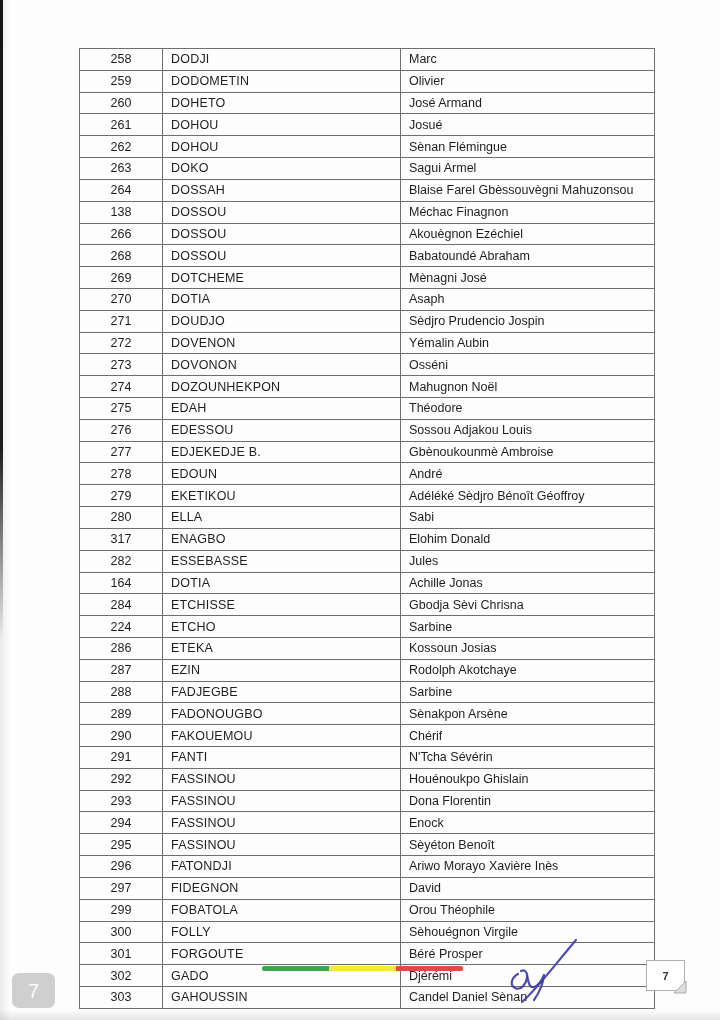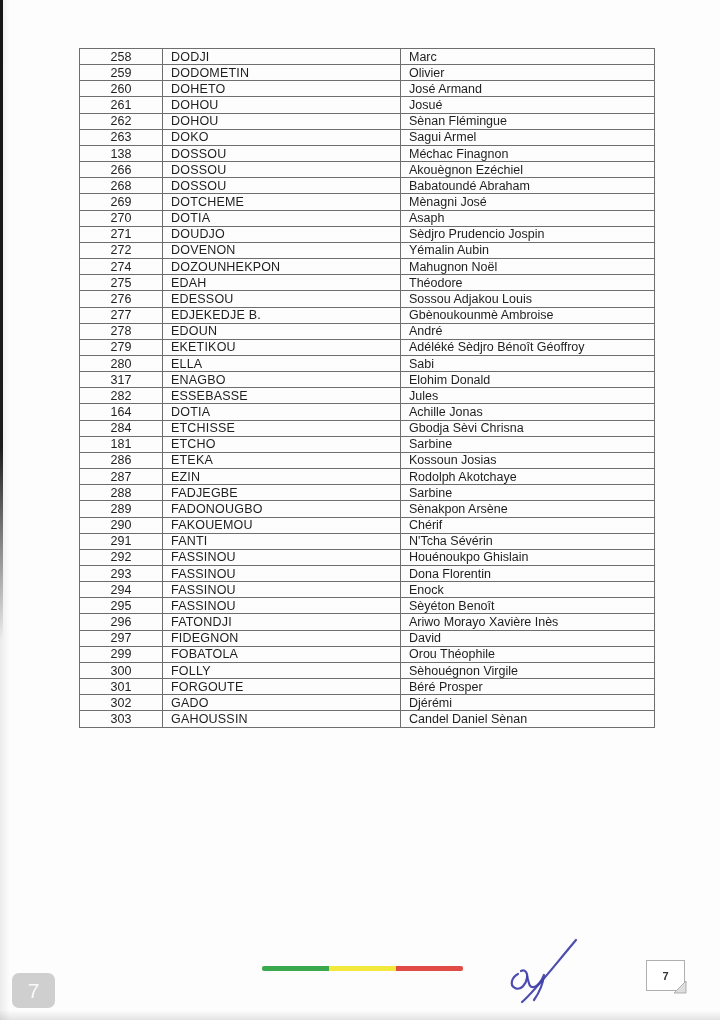--- a/index.html
+++ b/index.html
@@ -25,21 +25,21 @@
   .scan-strip-left{
     position:absolute;left:0;top:0;width:10px;height:1020px;
     background:linear-gradient(90deg,rgba(0,0,0,0.07),rgba(0,0,0,0));
   }
   .scan-edge-bottom{
     position:absolute;left:0;bottom:0;width:720px;height:10px;
     background:linear-gradient(rgba(0,0,0,0),rgba(0,0,0,0.10));
   }
   
   table.roster{
-    position:absolute;left:79px;top:48px;width:575px;height:680px;
+    position:absolute;left:79px;top:48px;width:575px;height:961px;
     border-collapse:collapse;table-layout:fixed;
   }
   table.roster td{
     border:1px solid var(--border-gray);
     font-size:12.5px;line-height:14px;
     padding:0 8px;vertical-align:middle;
     white-space:nowrap;overflow:visible;
   }
   table.roster{border:1.5px solid #4a4a4a;}
   td.num{text-align:center;padding:0 2px;}
@@ -115,20 +115,25 @@
         <td class="num">262</td>
         <td class="surname">DOHOU</td>
         <td class="given">Sènan Flémingue</td>
       </tr>
       <tr>
         <td class="num">263</td>
         <td class="surname">DOKO</td>
         <td class="given">Sagui Armel</td>
       </tr>
       <tr>
+        <td class="num">264</td>
+        <td class="surname">DOSSAH</td>
+        <td class="given">Blaise Farel Gbèssouvègni Mahuzonsou</td>
+      </tr>
+      <tr>
         <td class="num">138</td>
         <td class="surname">DOSSOU</td>
         <td class="given">Méchac Finagnon</td>
       </tr>
       <tr>
         <td class="num">266</td>
         <td class="surname">DOSSOU</td>
         <td class="given">Akouègnon Ezéchiel</td>
       </tr>
       <tr>
@@ -150,20 +155,25 @@
         <td class="num">271</td>
         <td class="surname">DOUDJO</td>
         <td class="given">Sèdjro Prudencio Jospin</td>
       </tr>
       <tr>
         <td class="num">272</td>
         <td class="surname">DOVENON</td>
         <td class="given">Yémalin Aubin</td>
       </tr>
       <tr>
+        <td class="num">273</td>
+        <td class="surname">DOVONON</td>
+        <td class="given">Osséni</td>
+      </tr>
+      <tr>
         <td class="num">274</td>
         <td class="surname">DOZOUNHEKPON</td>
         <td class="given">Mahugnon Noël</td>
       </tr>
       <tr>
         <td class="num">275</td>
         <td class="surname">EDAH</td>
         <td class="given">Théodore</td>
       </tr>
       <tr>
@@ -205,21 +215,21 @@
         <td class="num">164</td>
         <td class="surname">DOTIA</td>
         <td class="given">Achille Jonas</td>
       </tr>
       <tr>
         <td class="num">284</td>
         <td class="surname">ETCHISSE</td>
         <td class="given">Gbodja Sèvi Chrisna</td>
       </tr>
       <tr>
-        <td class="num">181</td>
+        <td class="num">224</td>
         <td class="surname">ETCHO</td>
         <td class="given">Sarbine</td>
       </tr>
       <tr>
         <td class="num">286</td>
         <td class="surname">ETEKA</td>
         <td class="given">Kossoun Josias</td>
       </tr>
       <tr>
         <td class="num">287</td>

